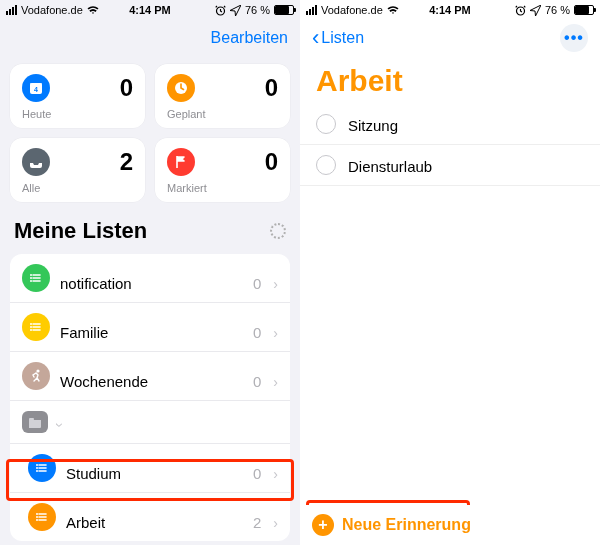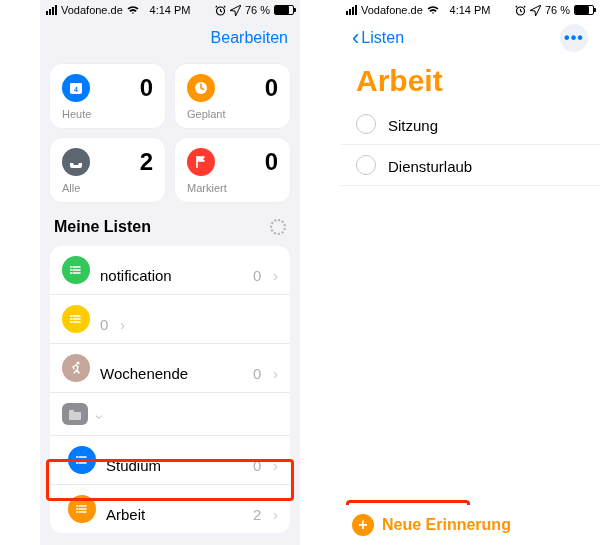--- a/index.html
+++ b/index.html
@@ -1,25 +1,25 @@
 <!DOCTYPE html>
 <html><head>
 <meta charset="utf-8">
 <style>
   * { box-sizing: border-box; margin: 0; padding: 0; font-family: -apple-system, "Helvetica Neue", Arial, sans-serif; -webkit-font-smoothing: antialiased; }
   body { background: #fff; width: 600px; height: 545px; overflow: hidden; }
   .wrap { display: flex; width: 100%; height: 100%; }
-  .screen { width: 300px; height: 545px; position: relative; display: flex; flex-direction: column; margin-left: 40px; }
+  .screen { width: 300px; height: 545px; position: relative; display: flex; flex-direction: column; }
   .screen.left  { background: #f2f2f7; }
   .screen.right { background: #ffffff; }
 
   
   .status { height: 20px; display: flex; align-items: center; justify-content: space-between; padding: 0 6px; font-size: 11px; font-weight: 500; color: #000; }
   .status .side { display:flex; align-items:center; gap:4px; }
-  .status .time { position:absolute; left:50%; transform:translateX(-50%); font-weight:400; }
+  .status .time { position:absolute; left:50%; transform:translateX(-50%); font-weight:700; }
   .sig   { display:inline-flex; align-items:flex-end; gap:1px; }
   .sig b { width:2px; background:#000; display:inline-block; }
   .sig b:nth-child(1){height:4px}.sig b:nth-child(2){height:6px}.sig b:nth-child(3){height:8px}.sig b:nth-child(4){height:10px}
   .batt  { width:20px; height:10px; border:1px solid #000; border-radius:2px; position:relative; }
   .batt::after{content:"";position:absolute;right:-3px;top:2px;width:2px;height:4px;background:#000;border-radius:0 1px 1px 0;}
   .batt i{display:block;height:100%;width:76%;background:#000;border-radius:1px;}
 
   
   .nav { height: 36px; display:flex; align-items:center; justify-content:space-between; padding:0 12px; font-size:16px; color:#007aff; }
   .nav .spacer{flex:1}
@@ -28,21 +28,21 @@
   
   .cards { display:flex; flex-wrap:wrap; gap:10px; padding:8px 10px 10px; }
   .card  { background:#fff; border-radius:12px; width:calc(50% - 5px); padding:10px 12px 8px; box-shadow:0 0 0 0.5px rgba(0,0,0,0.04); }
   .card-top{display:flex;justify-content:space-between;align-items:center;}
   .card-icon{width:28px;height:28px;border-radius:14px;display:flex;align-items:center;justify-content:center;}
   .card-count{font-size:24px;font-weight:700;}
   .card-label{color:#8e8e93;font-size:11px;margin-top:6px;}
 
   
   .section-h{display:flex;align-items:center;justify-content:space-between;padding:6px 14px;}
-  .section-h h2{font-size:16px;font-weight:700;}
+  .section-h h2{font-size:22px;font-weight:700;}
   .spinner{width:16px;height:16px;border:2px dotted #b0b0b0;border-radius:50%;}
   .lists{background:#fff;border-radius:12px;margin:4px 10px;}
   .row{display:flex;align-items:flex-end;padding:10px 12px;border-bottom:1px solid #e9e9ed;gap:10px;}
   .row:last-child{border-bottom:none;}
   .row .lname{flex:1;font-size:15px;}
   .row .cnt{color:#b0b0b5;font-size:15px;margin-right:2px;}
   .chev{color:#c7c7cc;font-size:14px;}
   .folder-row .lname{font-weight:600;}
   .sub{padding-left:18px;}
   .licon{width:28px;height:28px;border-radius:14px;display:flex;align-items:center;justify-content:center;flex-shrink:0;}
@@ -189,20 +189,21 @@
                 <line x1="5" y1="8" x2="12" y2="8"></line>
                 <line x1="5" y1="11" x2="12" y2="11"></line>
               </g>
               <g fill="#fff">
                 <circle cx="3" cy="5" r="1"></circle>
                 <circle cx="3" cy="8" r="1"></circle>
                 <circle cx="3" cy="11" r="1"></circle>
               </g>
             </svg>
           </span>
+        <span class="lname">Familie</span>
         <span class="cnt">0</span>
         <span class="chev">›</span>
       </div>
       <div class="row">
         <span class="licon" style="background:#c4a79a">
             <svg viewBox="0 0 16 16" fill="#fff">
               <circle cx="10" cy="3" r="1.6"></circle>
               <path d="M8 5l2 2-1 3 2 3M8 5l-3 2 1 2M9 10l-3 3" stroke="#fff" stroke-width="1.4" fill="none" stroke-linecap="round"></path>
             </svg>
           </span>

